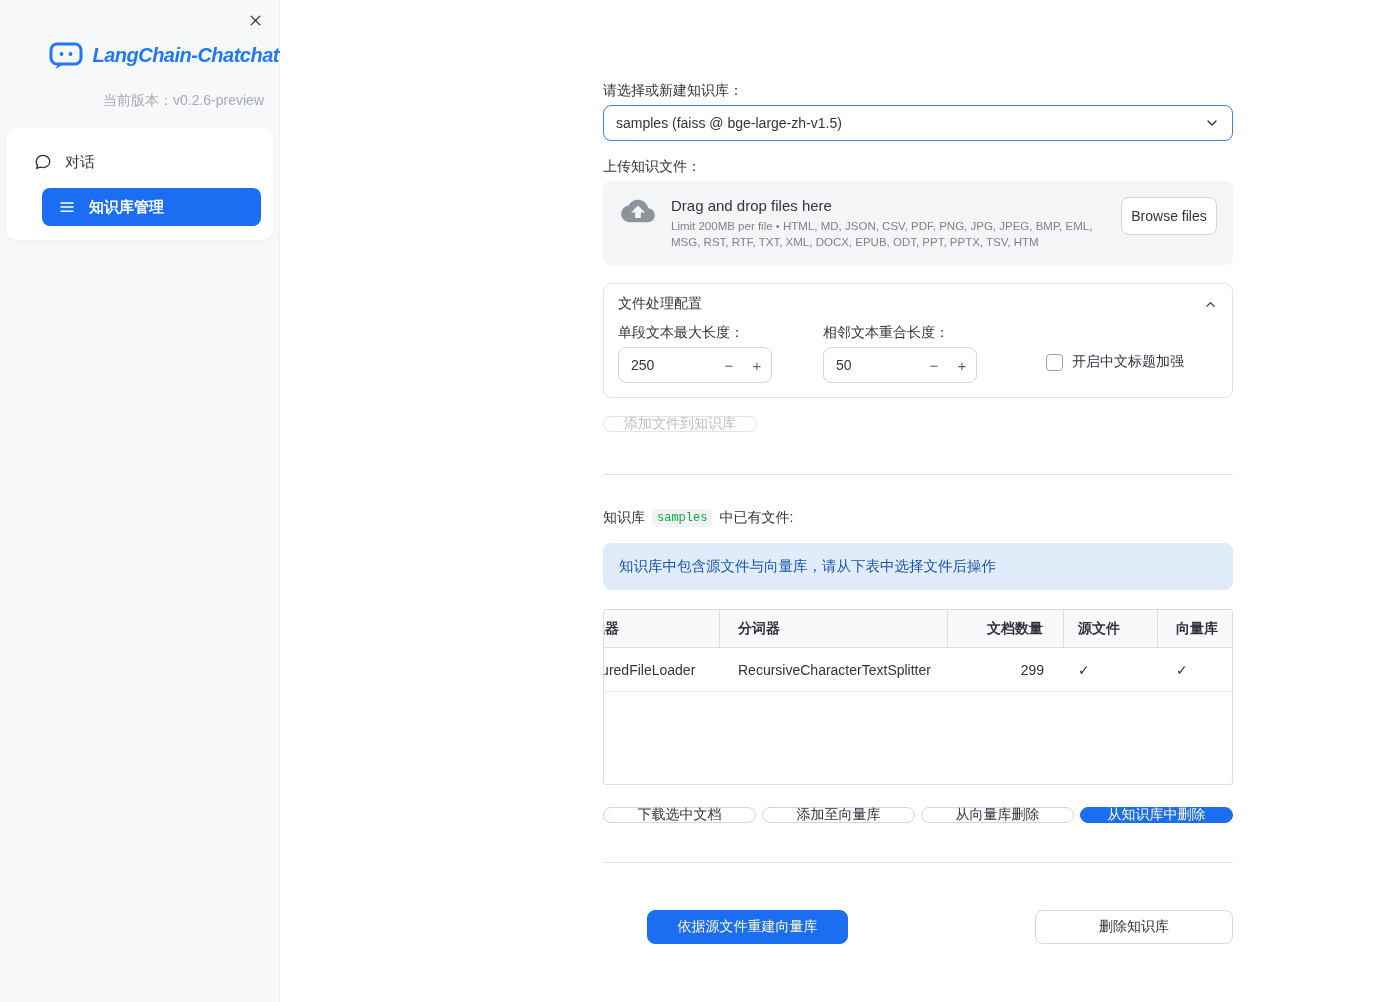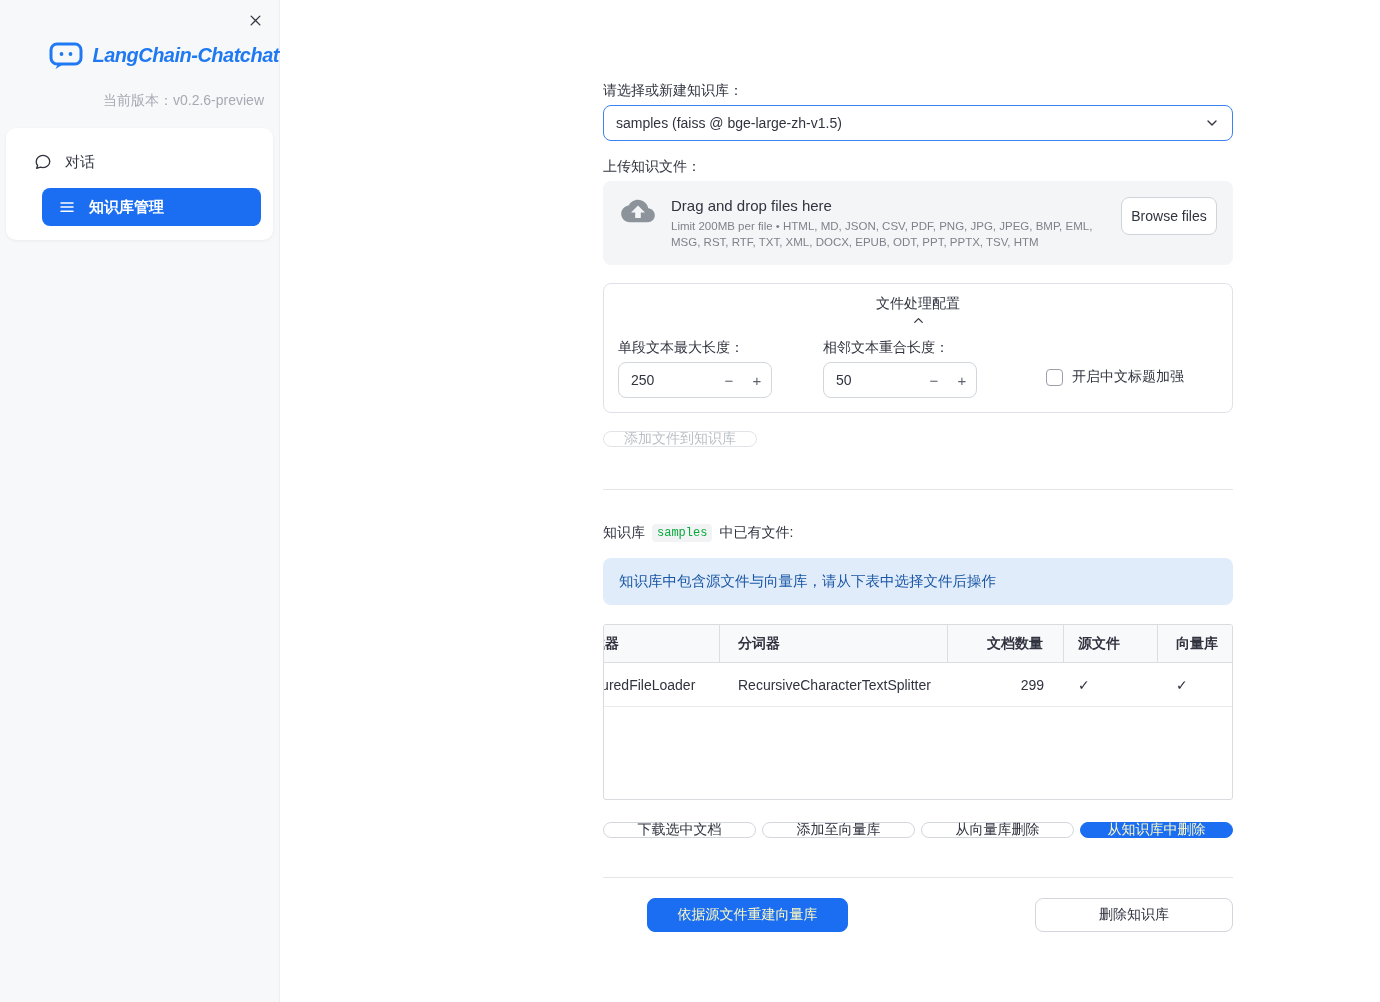--- a/index.html
+++ b/index.html
@@ -111,21 +111,20 @@
 
   .expander {
     border: 1px solid #dfe2e6;
     border-radius: 8px;
     margin-bottom: 17px;
   }
   .expander-header {
     display: flex; align-items: center; justify-content: space-between;
     padding: 11px 14px;
     cursor: pointer;
-    flex-direction: column;
   }
   .expander-title { font-size: 14px; color: #31333f; }
   .expander-body { padding: 0 14px 14px 14px; }
   .config-row { display: flex; align-items: flex-start; }
   .cfg-group { width: 190px; margin-right: 15px; }
   .num-input {
     display: flex; align-items: center;
     width: 154px; height: 36px;
     border: 1px solid #d2d6dd;
     border-radius: 8px;
@@ -211,21 +210,21 @@
   }
   .c1 { width: 181px; padding-left: 10px; }
   .c2 { width: 228px; padding-left: 18px; }
   .c3 { width: 116px; padding-right: 20px; justify-content: flex-end; }
   .c4 { width: 94px;  padding-left: 14px; }
   .c5 { width: 76px;  padding-left: 18px; }
 
   .action-row { margin-top: 22px; display: flex; gap: 6px; }
   .action-row .btn { flex: 1; }
 
-  .bottom-row { margin-top: 20px; display: flex; justify-content: space-between; padding-left: 44px; }
+  .bottom-row { margin-top: 47px; display: flex; justify-content: space-between; padding-left: 44px; }
   .rebuild-btn { width: 201px; height: 34px; }
   .delete-kb-btn { width: 198px; height: 34px; }
 </style>
 </head>
 <body>
 
 <div class="app">
 
   <aside class="sidebar">
     <button class="close-btn">

